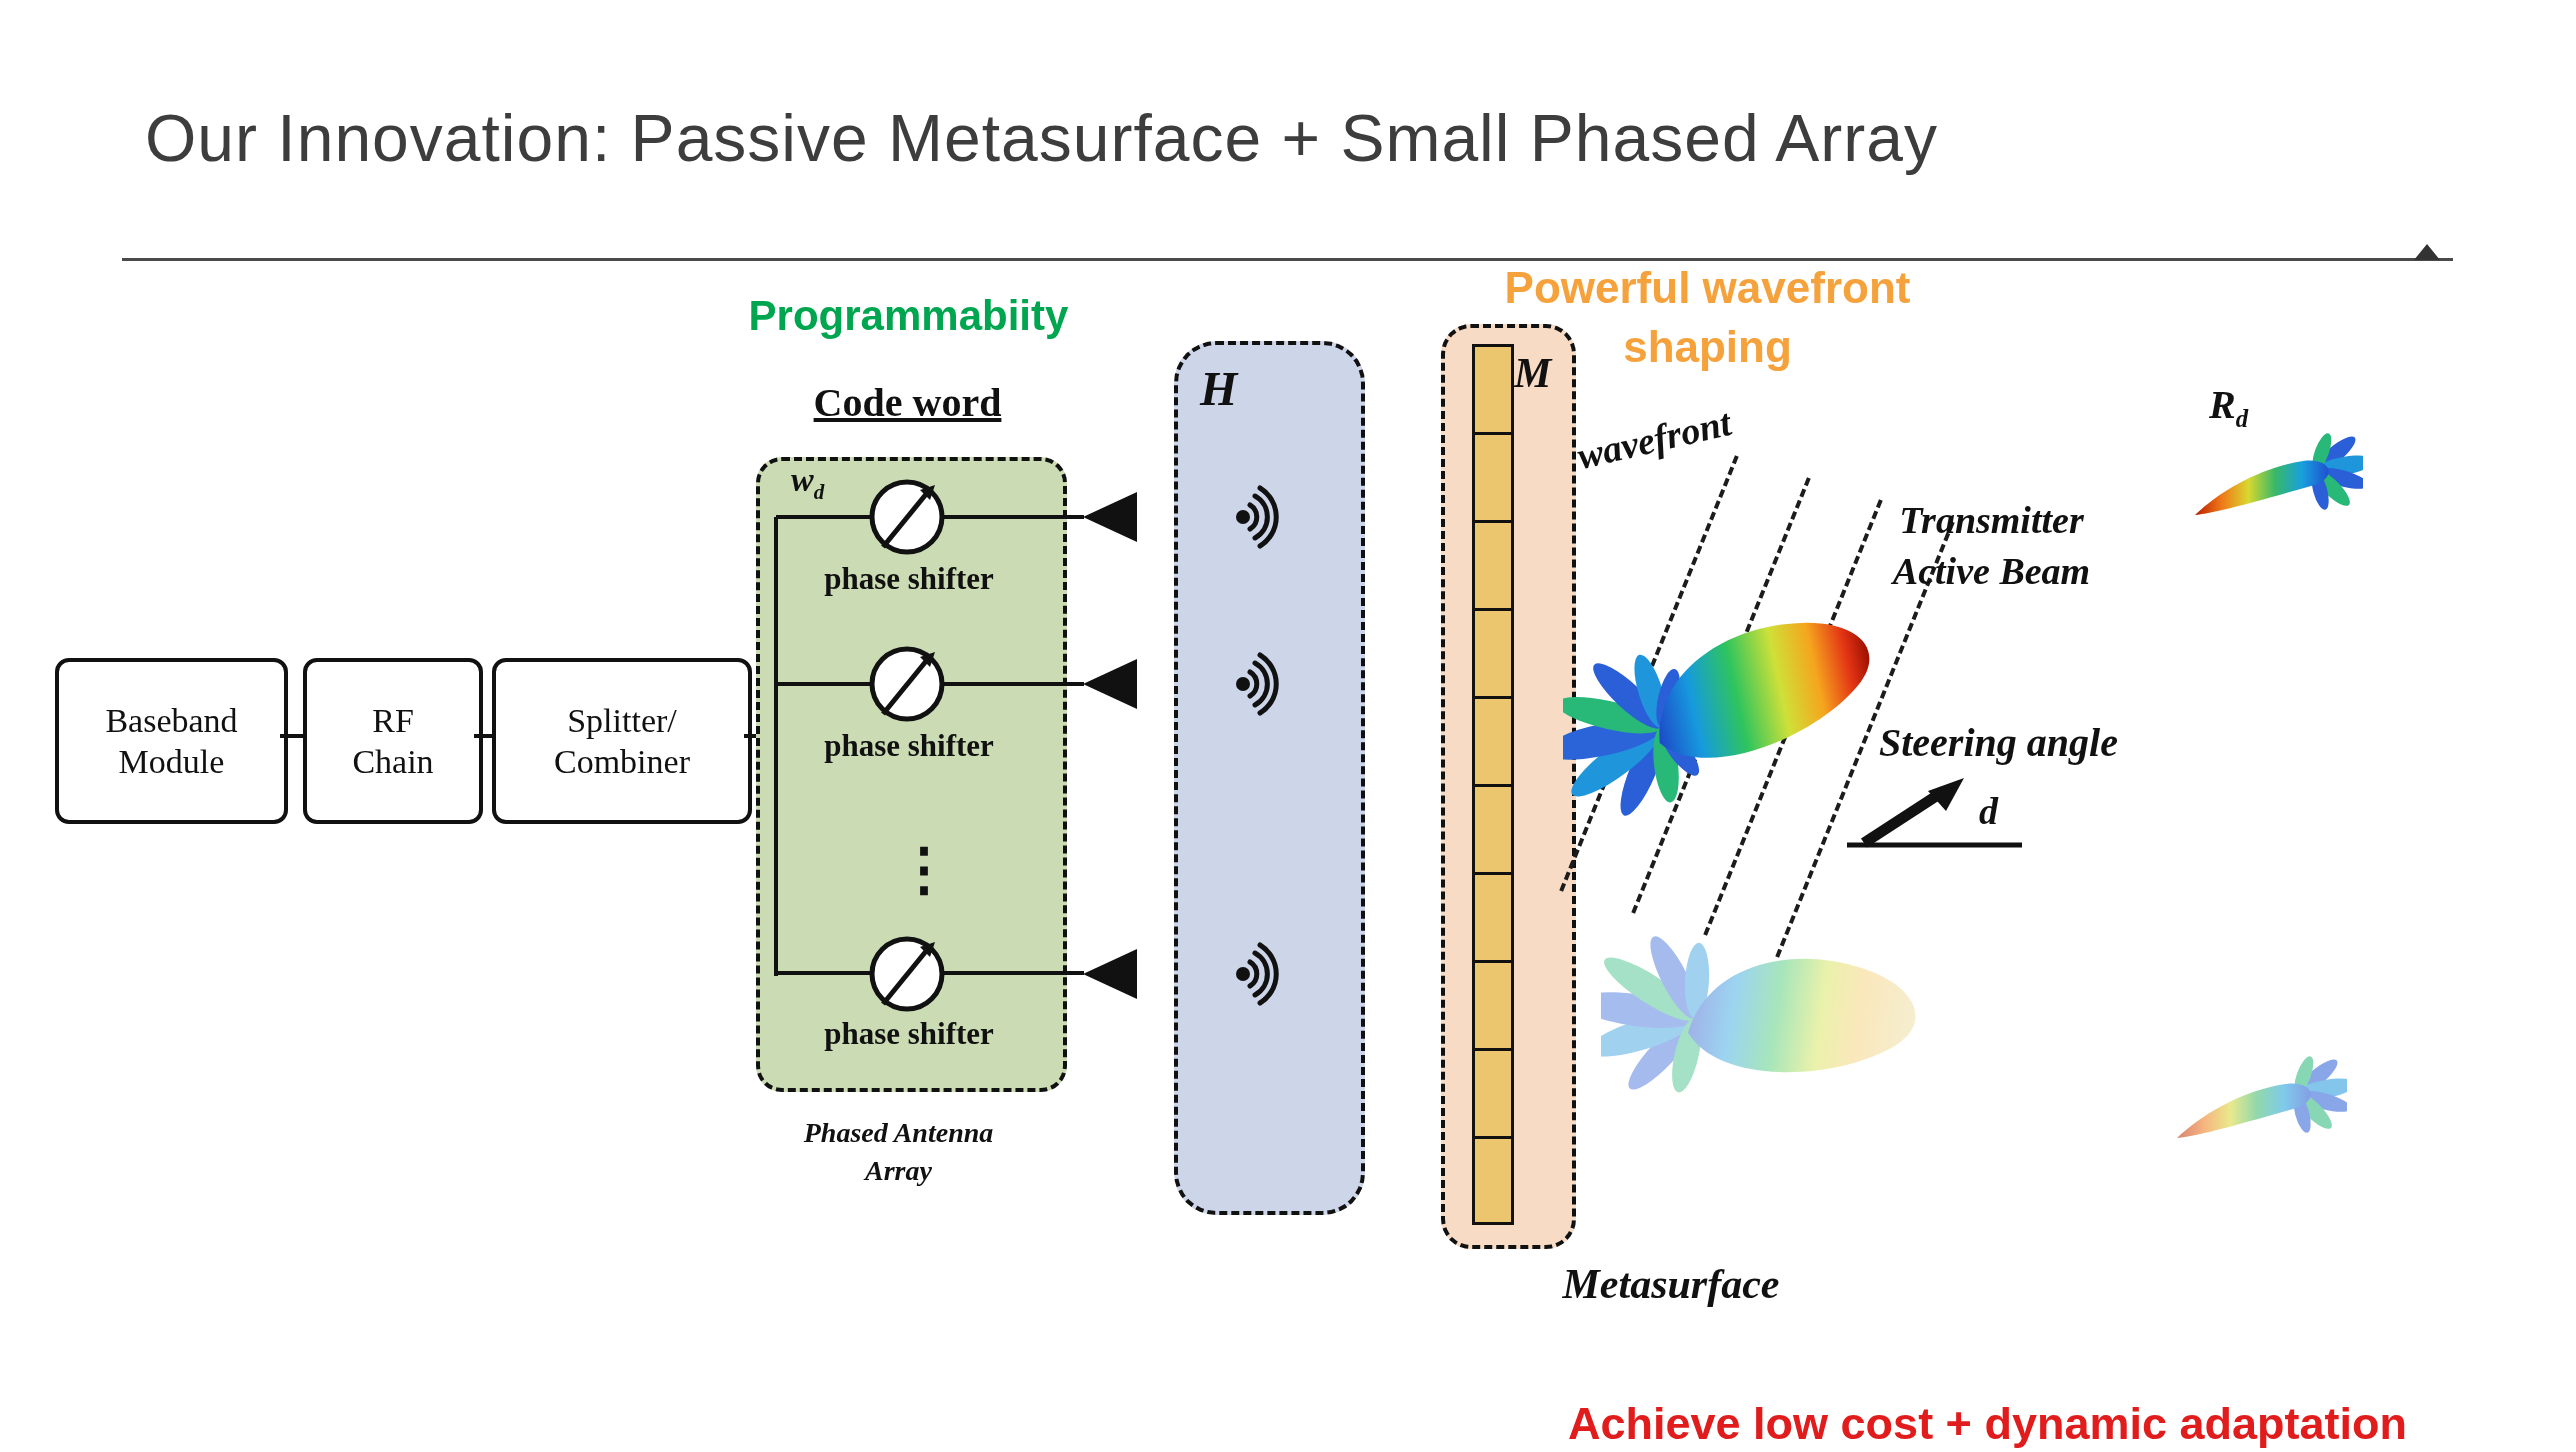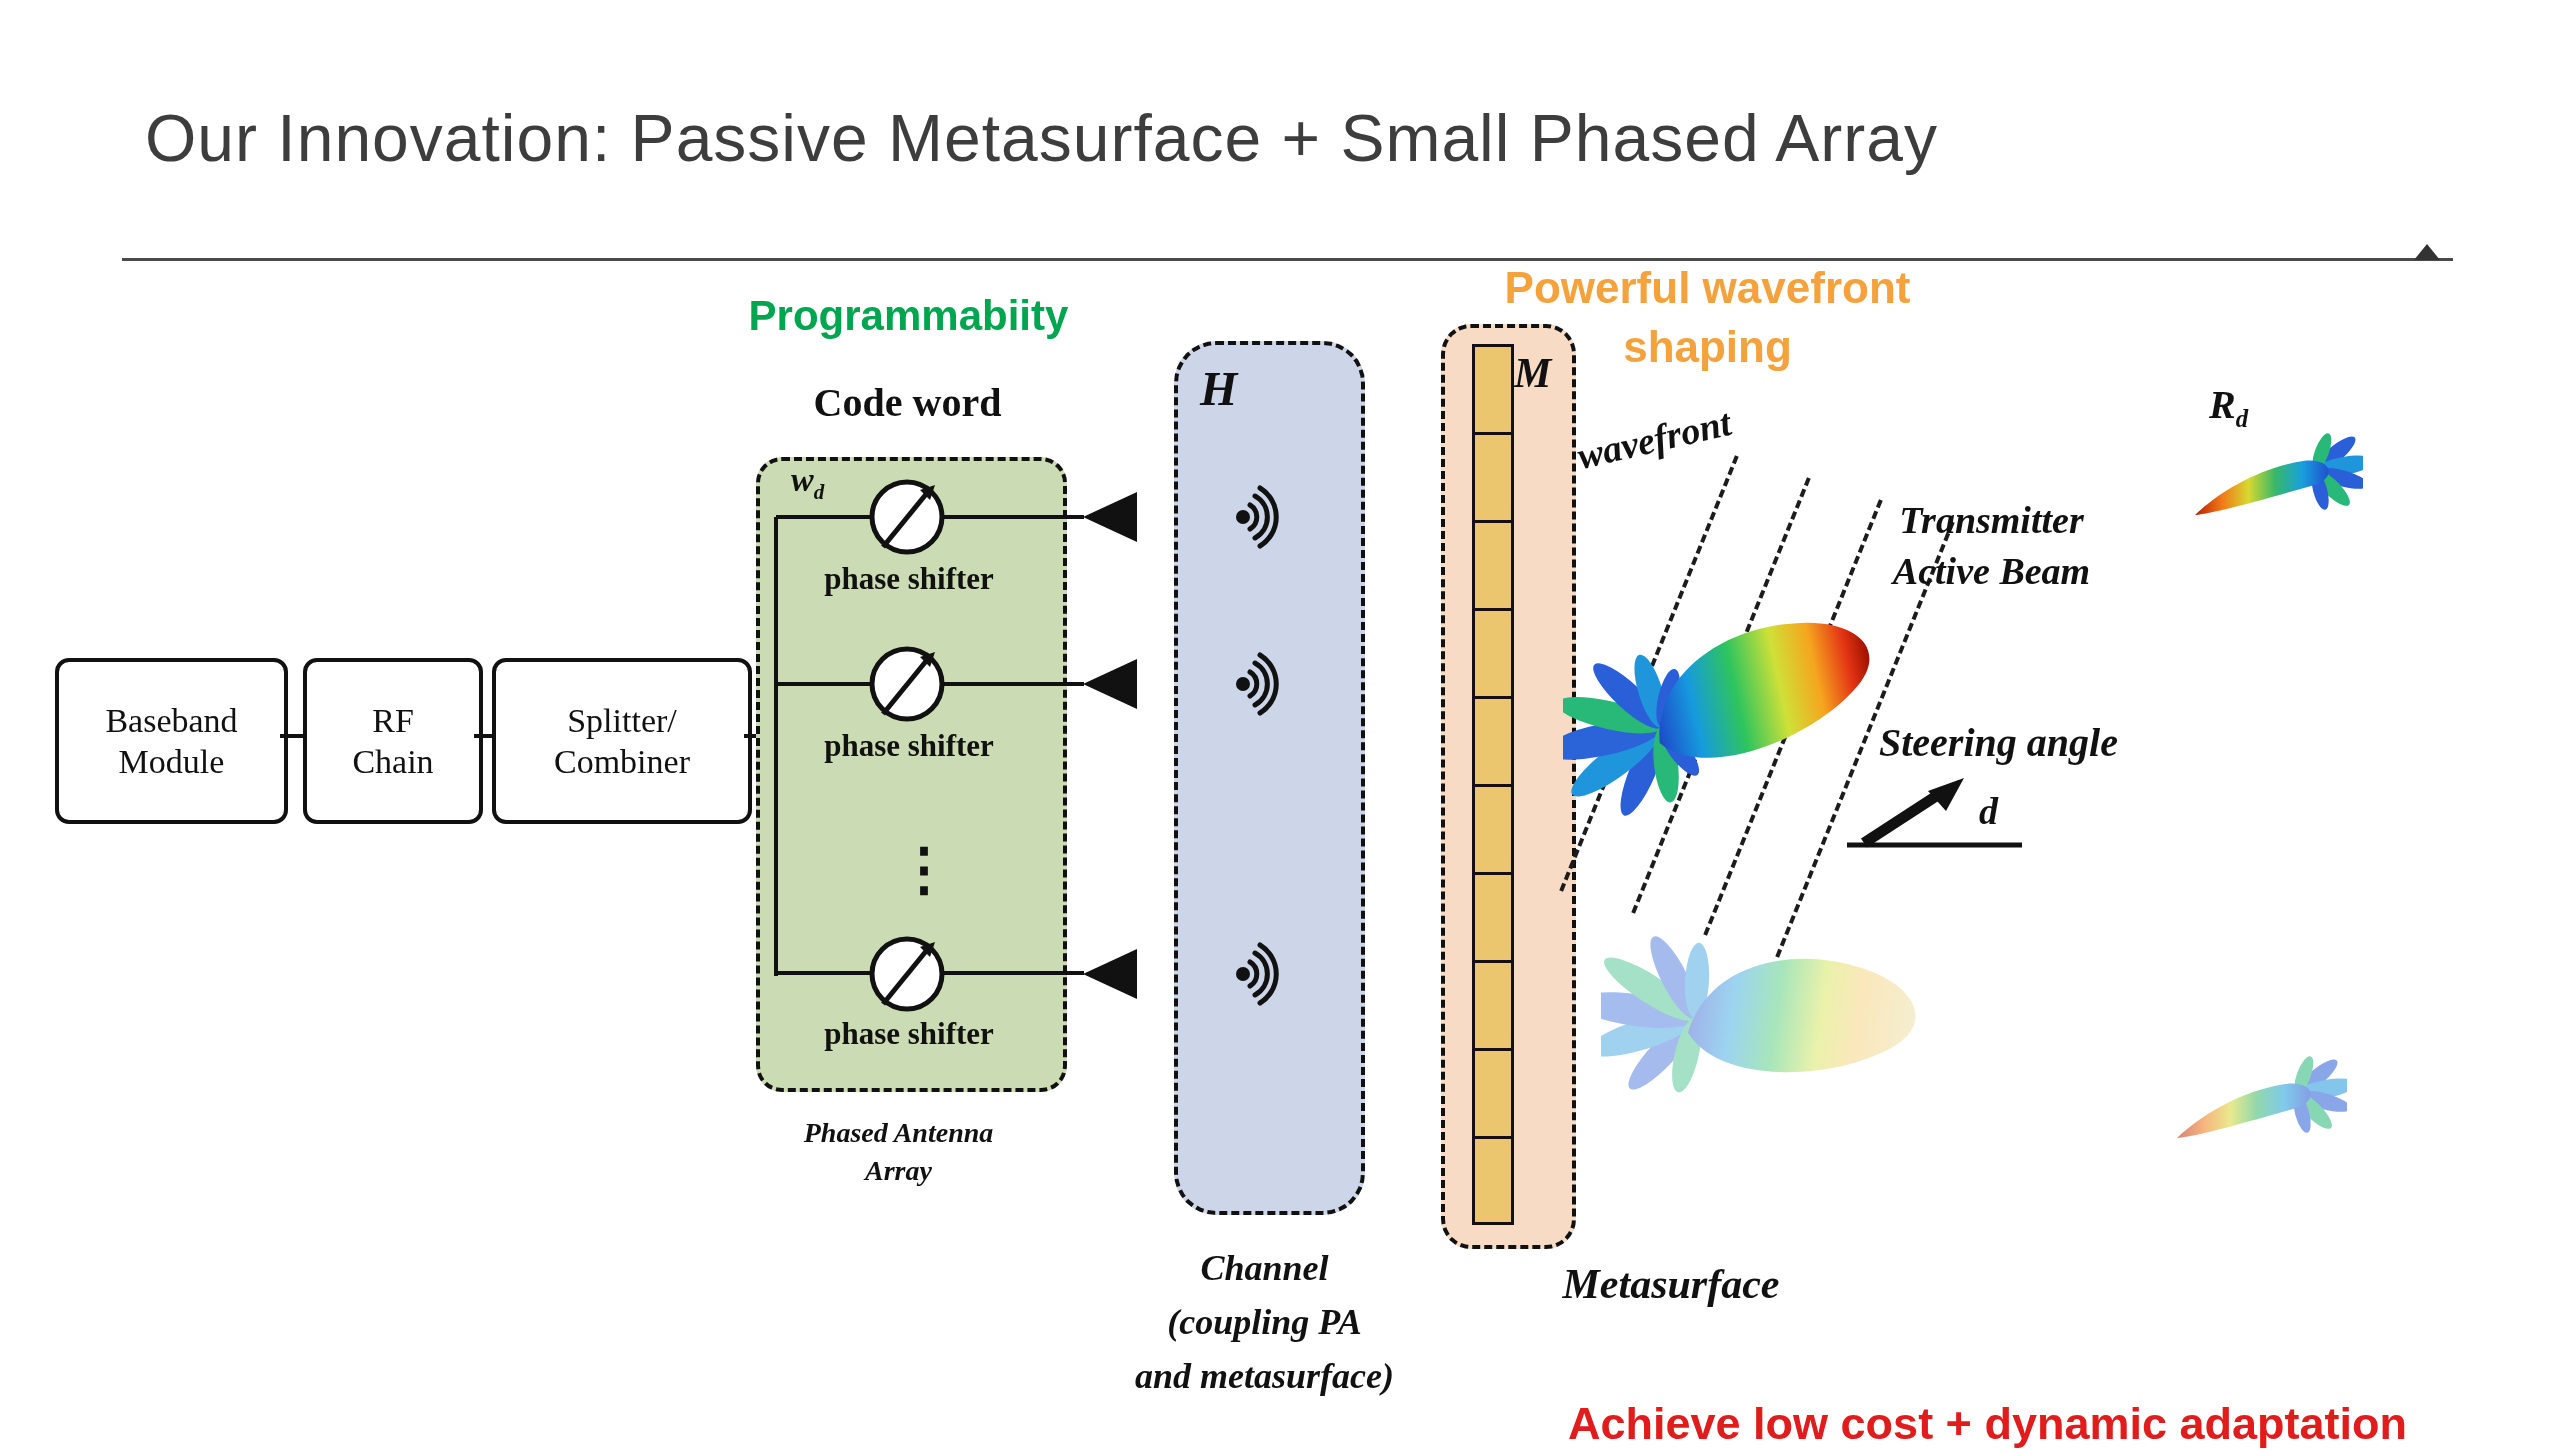--- a/index.html
+++ b/index.html
@@ -14,21 +14,21 @@
   .chain-box{top:658px;height:158px;border:4px solid #111;border-radius:14px;background:#fff;
              display:flex;align-items:center;justify-content:center;text-align:center;
              font-weight:normal;font-size:34px;line-height:1.22;}
   .connector{top:734px;height:4px;background:#111;}
   .dash-box{border:4px dashed #111;}
   .pa-box{border-radius:26px;}
   .ch-box{border-radius:42px;}
   .ms-box{border-radius:30px;}
   .hline{height:4px;background:#111;}
   .vline{width:4px;background:#111;}
-  .serif-bold{font-weight:bold;}
+  .serif-bold{font-weight:bold;text-decoration:underline;}
   .serif-bi{font-weight:bold;font-style:italic;}
   .ant-triangle{width:0;height:0;border-top:25px solid transparent;border-bottom:25px solid transparent;border-right:54px solid #111;}
   .ps-label{font-weight:bold;font-size:31px;text-align:center;width:240px;}
   .dots{font-weight:bold;font-size:58px;line-height:1;}
   .sans-bold{font-family:"Liberation Sans",sans-serif;font-weight:bold;}
   .wavefront-line{width:0;height:469px;border-left:4px dashed #1c1c1c;transform:rotate(22deg);}
   .ms-strip{background-color:#ecc56f;border:3px solid #111;
             background-image:repeating-linear-gradient(to bottom,transparent 0px,transparent 85px,#111 85px,#111 88px);}
   sub.sym{font-size:0.62em;}
 </style>
@@ -122,23 +122,20 @@
   </div>
   <div class="abs" style="left:1223px;top:939px;">
     <svg width="84" height="70" viewBox="0 0 80 70">
         <circle cx="18" cy="35" r="7" fill="#111"></circle>
         <path d="M25 23 A14 14 0 0 1 25 47" fill="none" stroke="#111" stroke-width="5" stroke-linecap="round"></path>
         <path d="M30 14 A24 24 0 0 1 30 56" fill="none" stroke="#111" stroke-width="5" stroke-linecap="round"></path>
         <path d="M35 6 A34 34 0 0 1 35 64" fill="none" stroke="#111" stroke-width="5" stroke-linecap="round"></path>
       </svg>
   </div>
 
-  <div class="abs serif-bi pre center" style="left:1098px;top:1241px;width:333px;font-size:36px;line-height:1.5;">Channel
-(coupling PA
-and metasurface)</div>
 
   <div class="abs dash-box ms-box" style="left:1441px;top:324px;width:127px;height:917px;background:#f8dbc4;"></div>
   <div class="abs ms-strip" style="left:1472px;top:344px;width:36px;height:875px;"></div>
   <div class="abs serif-bi" style="left:1514px;top:349px;font-size:42px;">M</div>
   <div class="abs serif-bi center" style="left:1526px;top:1260px;width:290px;font-size:42px;">Metasurface</div>
 
   <div class="abs sans-bold pre center" style="left:1458px;top:258px;width:499px;font-size:44px;line-height:1.35;color:#f5a23c;">Powerful wavefront
 shaping</div>
 
   <div class="abs wavefront-line" style="left:1647px;top:439px;"></div>

